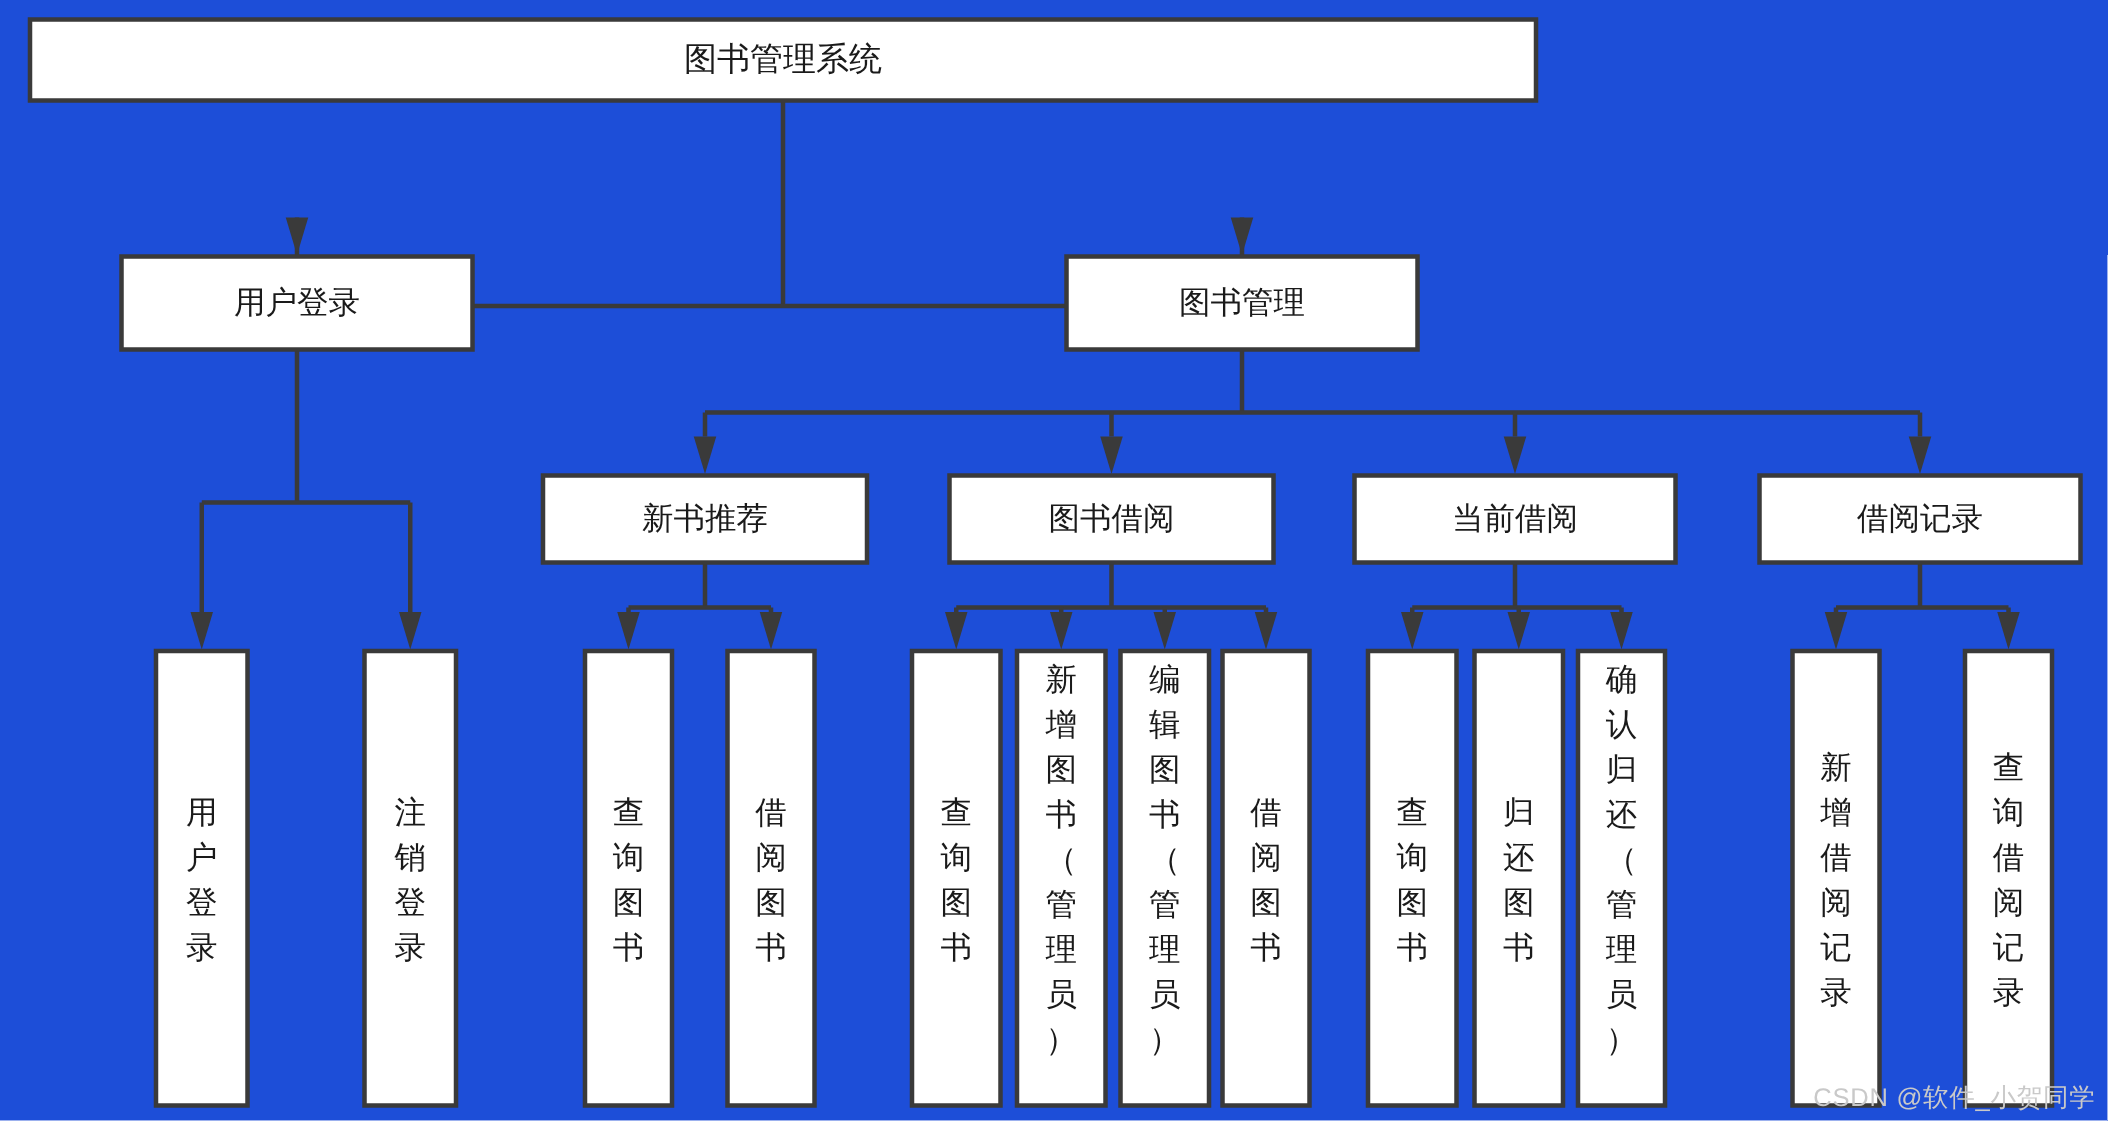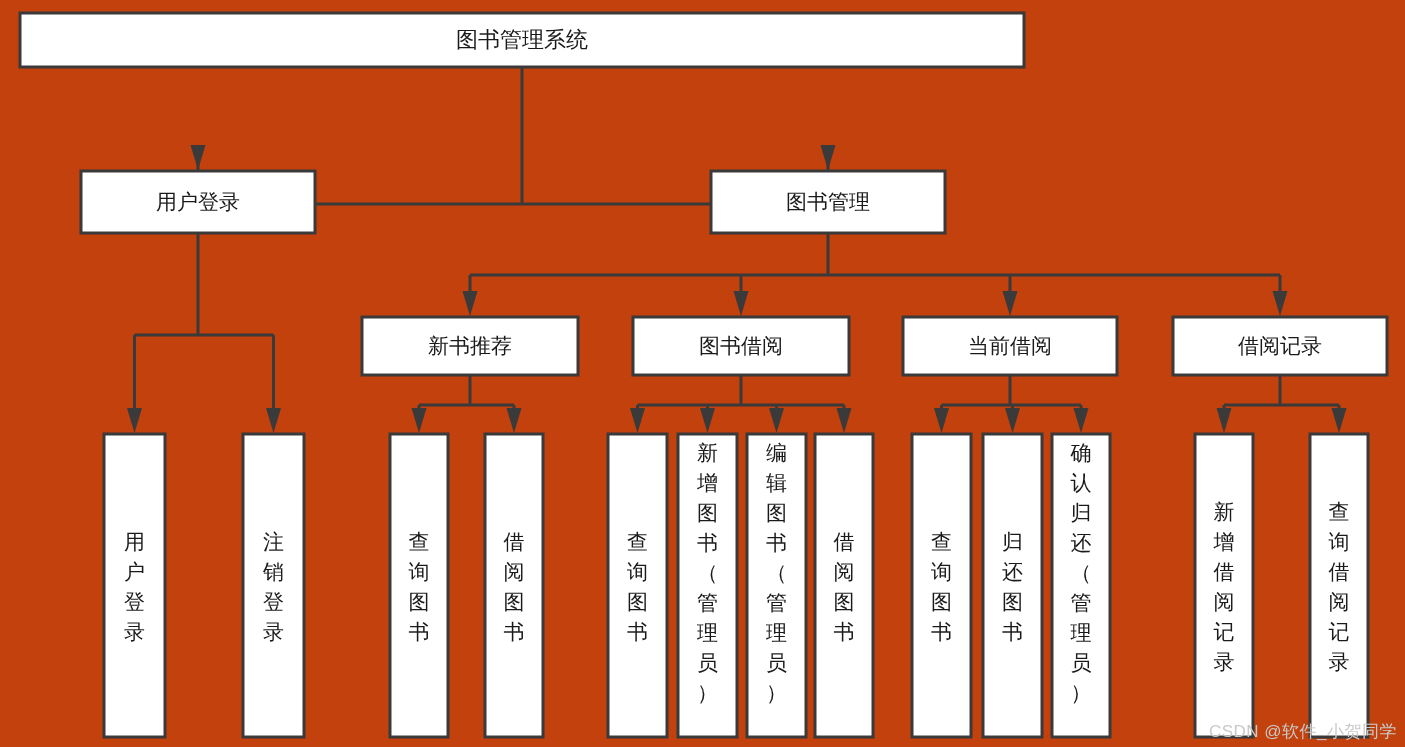--- a/index.html
+++ b/index.html
@@ -7,21 +7,21 @@
     padding: 0;
     background: #ffffff;
   }
   body {
     font-family: "Liberation Sans", "DejaVu Sans", sans-serif;
   }
   #stage {
     position: relative;
     width: 1405px;
     height: 747px;
-    background: #c2410c;
+    background: #1d4ed8;
     overflow: hidden;
   }
   #diagram-svg {
     position: absolute;
     left: 0;
     top: 0;
     width: 1405px;
     height: 747px;
   }
   .node-box {

